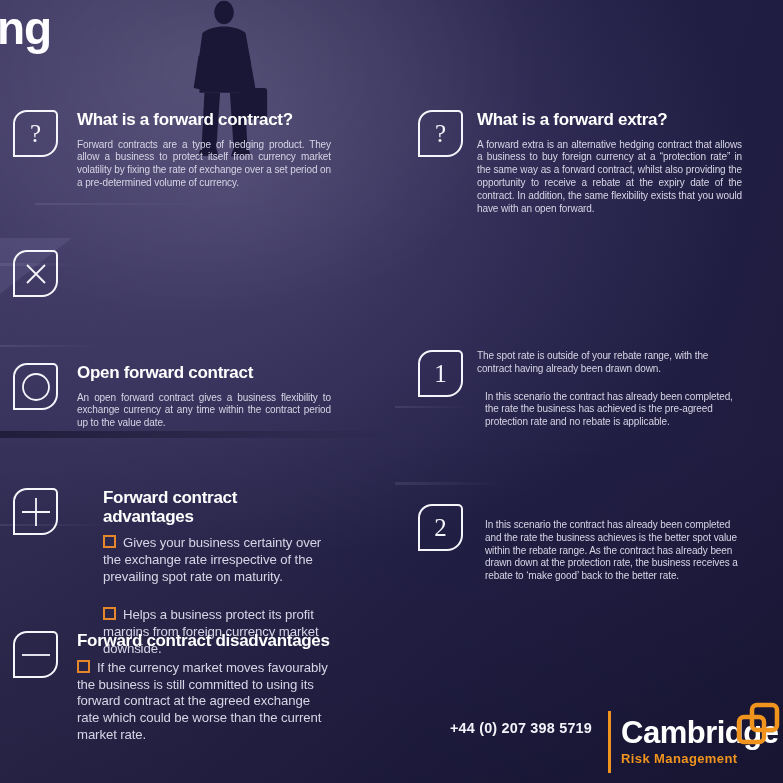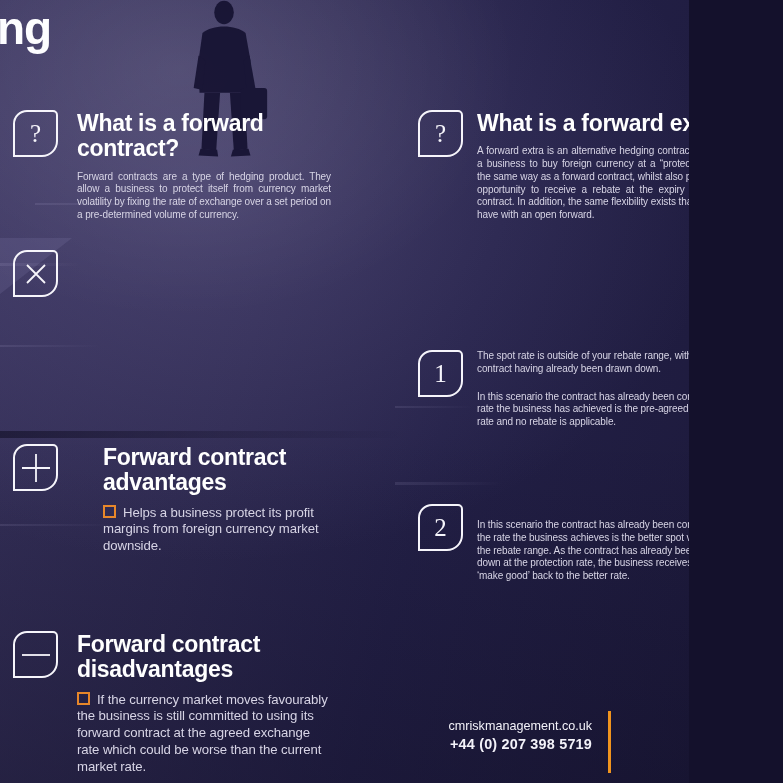--- a/index.html
+++ b/index.html
@@ -1,17 +1,17 @@
 <!DOCTYPE html>
 <html><head>
 <meta charset="utf-8">
 <style>
   html,body{margin:0;padding:0;background:#14112c;}
   .canvas{
-    position:relative;width:689px;height:783px;overflow:hidden;
+    position:relative;width:783px;height:783px;overflow:hidden;
     font-family:"Liberation Sans","DejaVu Sans",sans-serif;
     background:
       radial-gradient(ellipse 520px 380px at 26% 9%, rgba(255,255,255,0.10), rgba(255,255,255,0) 65%),
       radial-gradient(ellipse 720px 520px at 30% 24%, rgba(128,118,172,0.30), rgba(128,118,172,0) 72%),
       linear-gradient(to bottom, rgba(0,0,0,0) 55%, rgba(8,6,22,0.28) 100%),
       linear-gradient(105deg,#37325b 0%,#2c284f 38%,#232047 62%,#1d1a3c 100%);
     color:#fff;
   }
   
   .silhouette{position:absolute;left:176px;top:0;width:98px;height:170px;opacity:.9;}
@@ -27,29 +27,29 @@
   
   .sec{position:absolute;display:flex;align-items:flex-start;}
   .sec.lcol{left:13px;width:318px;gap:19px;}
   .sec.rcol{left:418px;width:324px;gap:14px;}
   .badge{flex:0 0 auto;width:45px;height:47px;box-sizing:border-box;
     border:2px solid #f6f5fb;border-radius:14px 5px 16px 0;
     display:flex;align-items:center;justify-content:center;}
   .badge .glyph-txt{font-size:25px;font-weight:400;color:#f6f5fb;line-height:1;
     font-family:"Liberation Serif","DejaVu Serif",serif;}
   .content{flex:1 1 auto;min-width:0;}
-  h2{margin:1px 0 9px;font-size:23px;font-weight:700;color:#fff;letter-spacing:-0.3px;line-height:1.1;}
+  h2{margin:1px 0 9px;font-size:17px;font-weight:700;color:#fff;letter-spacing:-0.3px;line-height:1.1;}
   .body-p{margin:0;font-size:10px;line-height:1.28;color:#d7d4e5;letter-spacing:-0.1px;}
   .just{text-align:justify;}
   .subhead{margin:26px 0 0;font-size:14.2px;font-weight:700;color:#fff;line-height:1.25;width:92%;}
   .bullet{margin:0;font-size:13.2px;line-height:1.28;color:#d7d4e5;letter-spacing:-0.1px;}
   .bullet + .bullet{margin-top:21px;}
   .bsq{display:inline-block;width:9px;height:9px;border:2px solid #e8872a;
     margin-right:7px;vertical-align:-1px;}
-  .detail{margin-top:15px;}
+  .detail{margin-top:15px;margin-left:8px;}
   
   .contact{position:absolute;left:400px;top:718px;width:192px;text-align:right;
     color:#f3f2f9;font-size:12.6px;line-height:1.3;}
   .contact .phone{font-size:14.4px;font-weight:700;letter-spacing:0.2px;margin-top:1px;}
   .divider{position:absolute;left:608px;top:711px;width:3px;height:62px;background:#f0941e;}
   .brand{position:absolute;left:621px;top:716px;}
   .brand-name{font-size:31px;font-weight:700;color:#fff;letter-spacing:-0.5px;line-height:1.1;}
   .brand-tag{font-size:13px;font-weight:700;color:#f0941e;letter-spacing:0.4px;margin-top:1px;}
   .brand-logo{position:absolute;left:736px;top:700px;}
 </style>
@@ -93,29 +93,41 @@
   </div>
 
   <div class="sec lcol" style="top:250px;">
     <div class="badge">
       <svg width="26" height="26" viewBox="0 0 26 26">
           <path d="M4,4 L22,22 M22,4 L4,22" stroke="#f6f5fb" stroke-width="1.8" fill="none"></path>
         </svg>
     </div>
   </div>
 
+  <div class="sec lcol" style="top:363px;">
+    <div class="badge">
+      <svg width="30" height="30" viewBox="0 0 30 30">
+          <circle cx="15" cy="15" r="13" stroke="#f6f5fb" stroke-width="1.8" fill="none"></circle>
+        </svg>
+    </div>
+    <div class="content">
+      <h2>Open forward contract</h2>
+      <p class="body-p just">An open forward contract gives a business flexibility to exchange currency at any time within the contract period up to the value date.</p>
+    </div>
+  </div>
 
-  <div class="sec lcol" style="top:444px;gap:45px;">
+  <div class="sec lcol" style="top:488px;gap:45px;">
     <div class="badge">
       <svg width="32" height="32" viewBox="0 0 32 32">
           <path d="M16,2 L16,30 M2,16 L30,16" stroke="#f6f5fb" stroke-width="1.8" fill="none"></path>
         </svg>
     </div>
     <div class="content">
       <h2>Forward contract advantages</h2>
+      <p class="bullet"><span class="bsq"></span><span>Gives your business certainty over the exchange rate irrespective of the prevailing spot rate on maturity.</span></p>
       <p class="bullet"><span class="bsq"></span><span>Helps a business protect its profit margins from foreign currency market downside.</span></p>
     </div>
   </div>
 
   <div class="sec lcol" style="top:631px;">
     <div class="badge">
       <svg width="32" height="32" viewBox="0 0 32 32">
           <path d="M2,16 L30,16" stroke="#f6f5fb" stroke-width="1.8" fill="none"></path>
         </svg>
     </div>
@@ -148,22 +160,25 @@
   <div class="sec rcol" style="top:504px;">
     <div class="badge">
         <span class="glyph-txt">2</span>
       </div>
     <div class="content">
       <p class="body-p detail">In this scenario the contract has already been completed and the rate the business achieves is the better spot value within the rebate range. As the contract has already been drawn down at the protection rate, the business receives a rebate to ‘make good’ back to the better rate.</p>
     </div>
   </div>
 
   <div class="contact">
-    <div>cmriskmanagement.co.uk</div>
     <div class="phone">+44 (0) 207 398 5719</div>
   </div>
   <div class="divider"></div>
+  <div class="brand">
+    <div class="brand-name">Cambridge</div>
+    <div class="brand-tag">Risk Management</div>
+  </div>
   <svg class="brand-logo" width="44" height="48" viewBox="0 0 44 48" aria-hidden="true">
     <rect x="3" y="17" width="25" height="25" rx="5" fill="none" stroke="#F0941E" stroke-width="4.5"></rect>
     <rect x="16" y="5" width="25" height="25" rx="5" fill="none" stroke="#F0941E" stroke-width="4.5"></rect>
   </svg>
 
 </div>
 
 </body></html>

